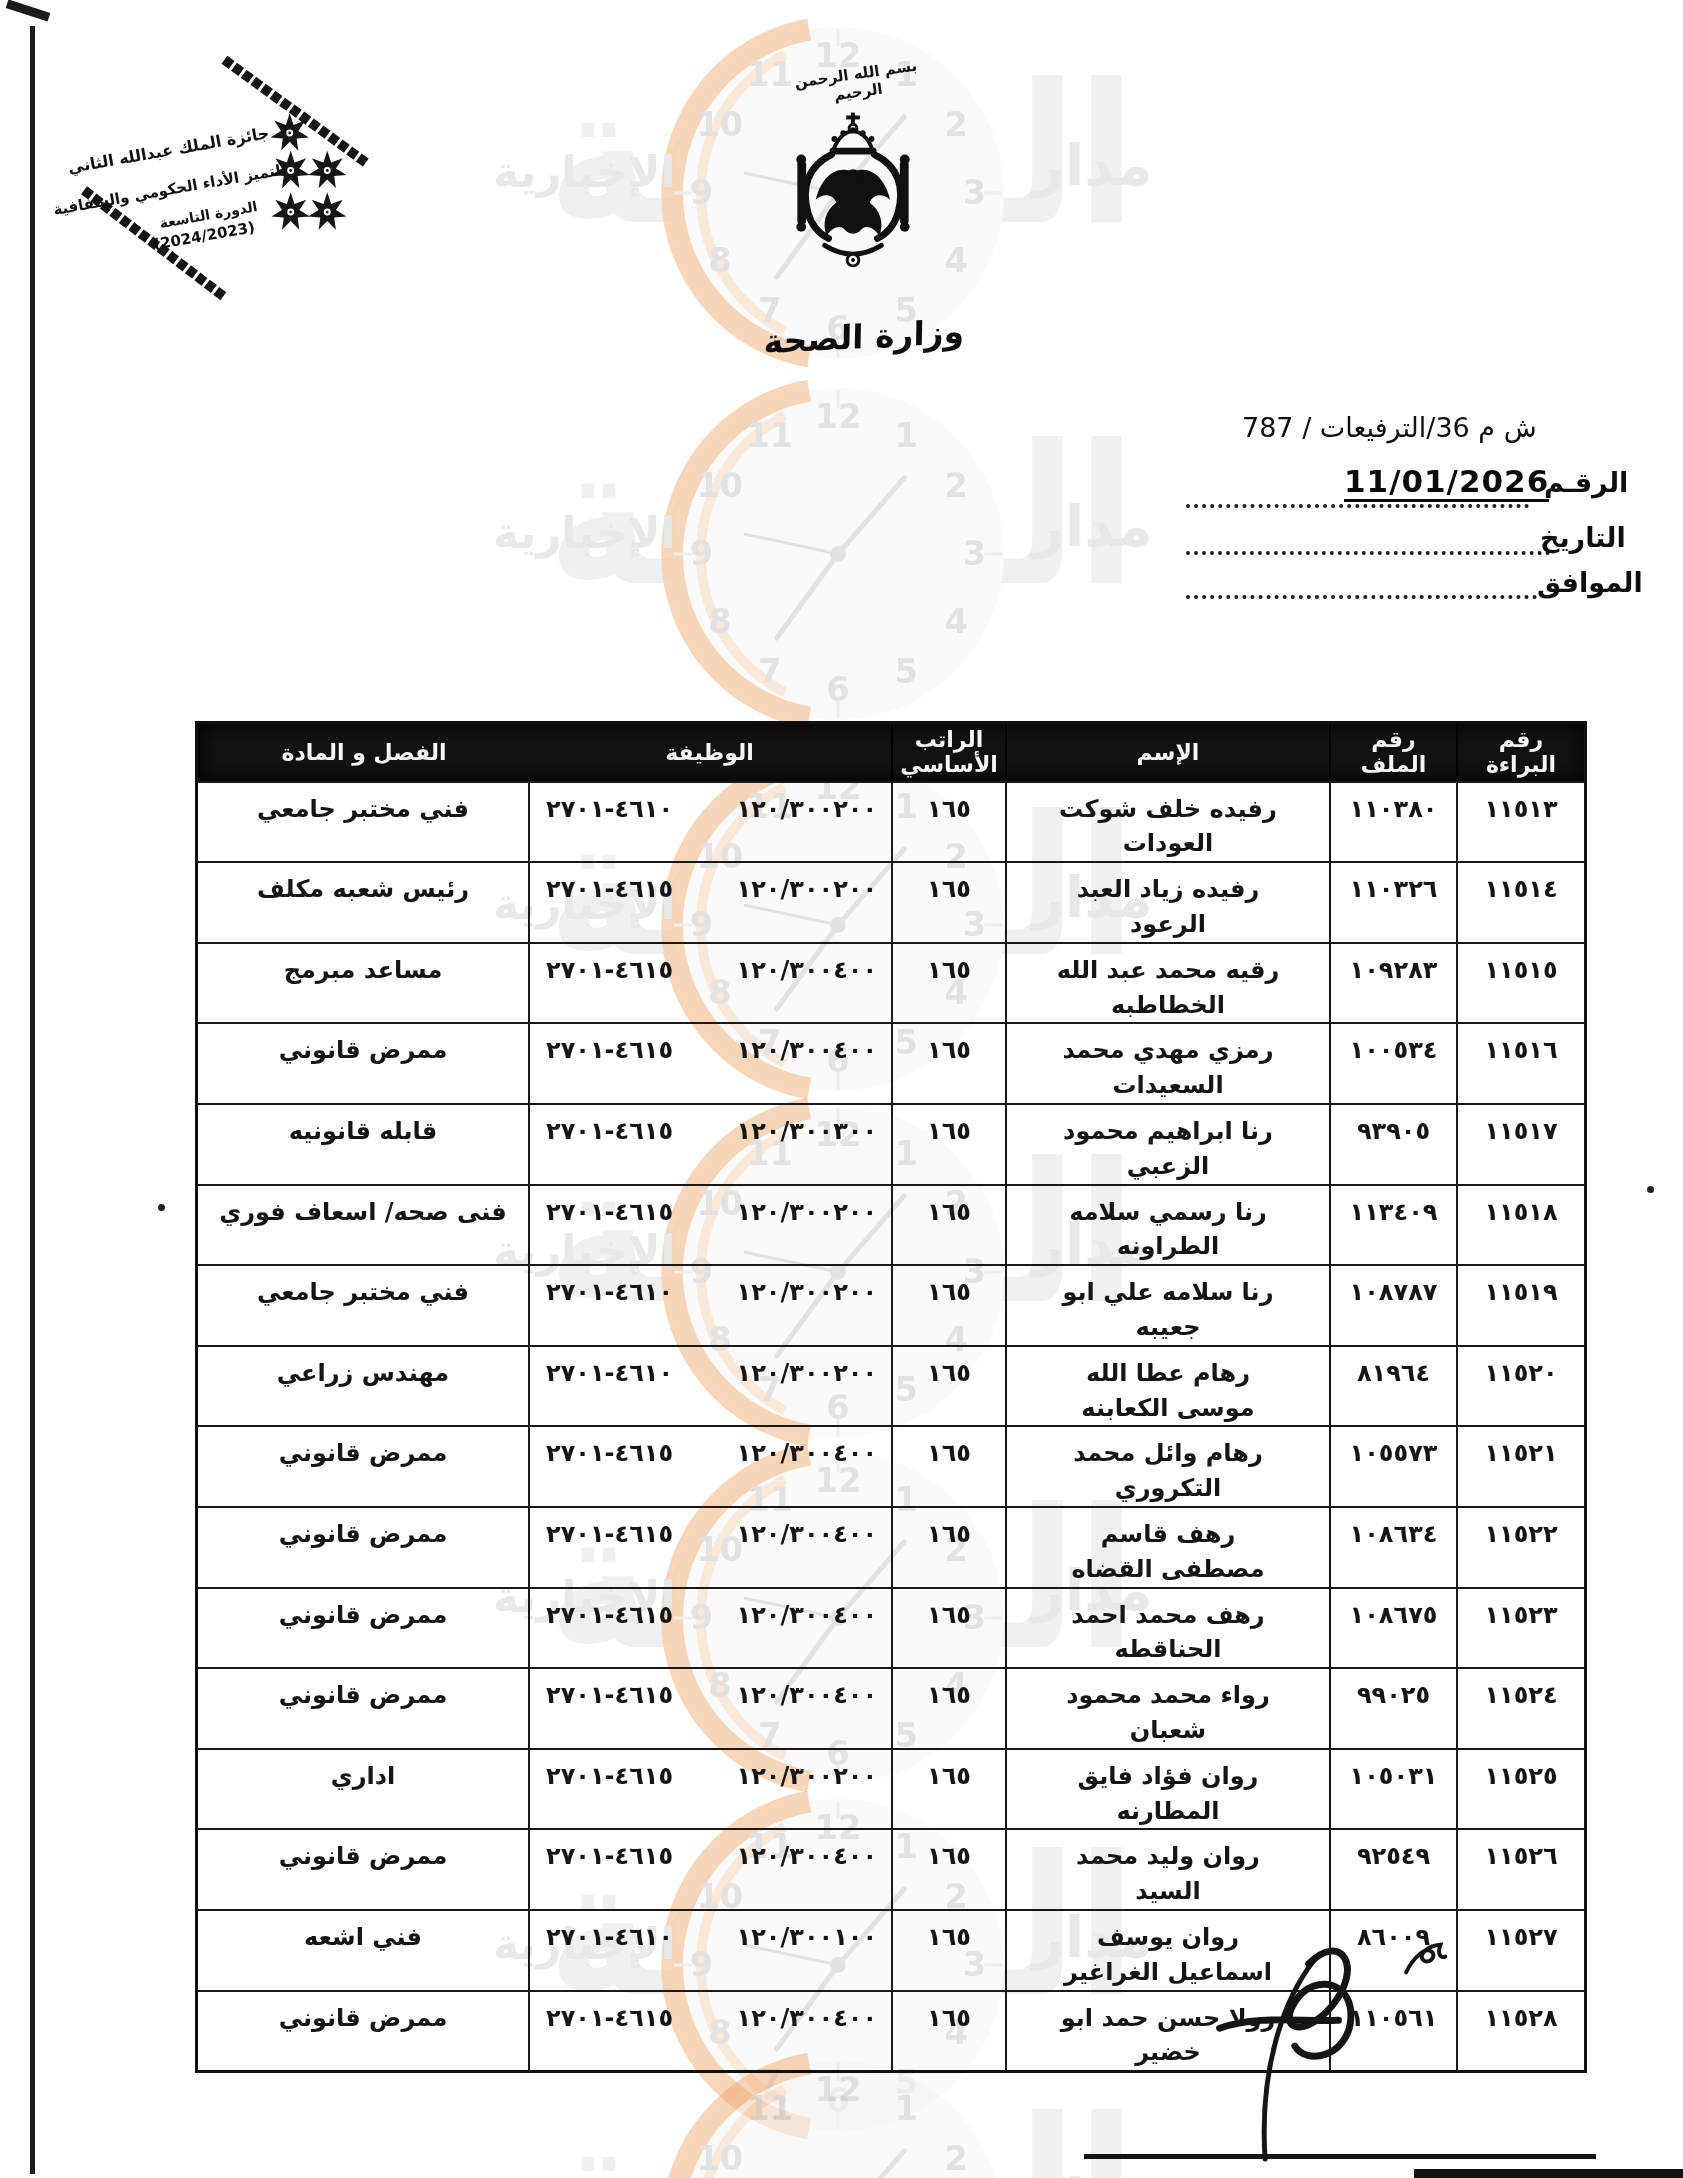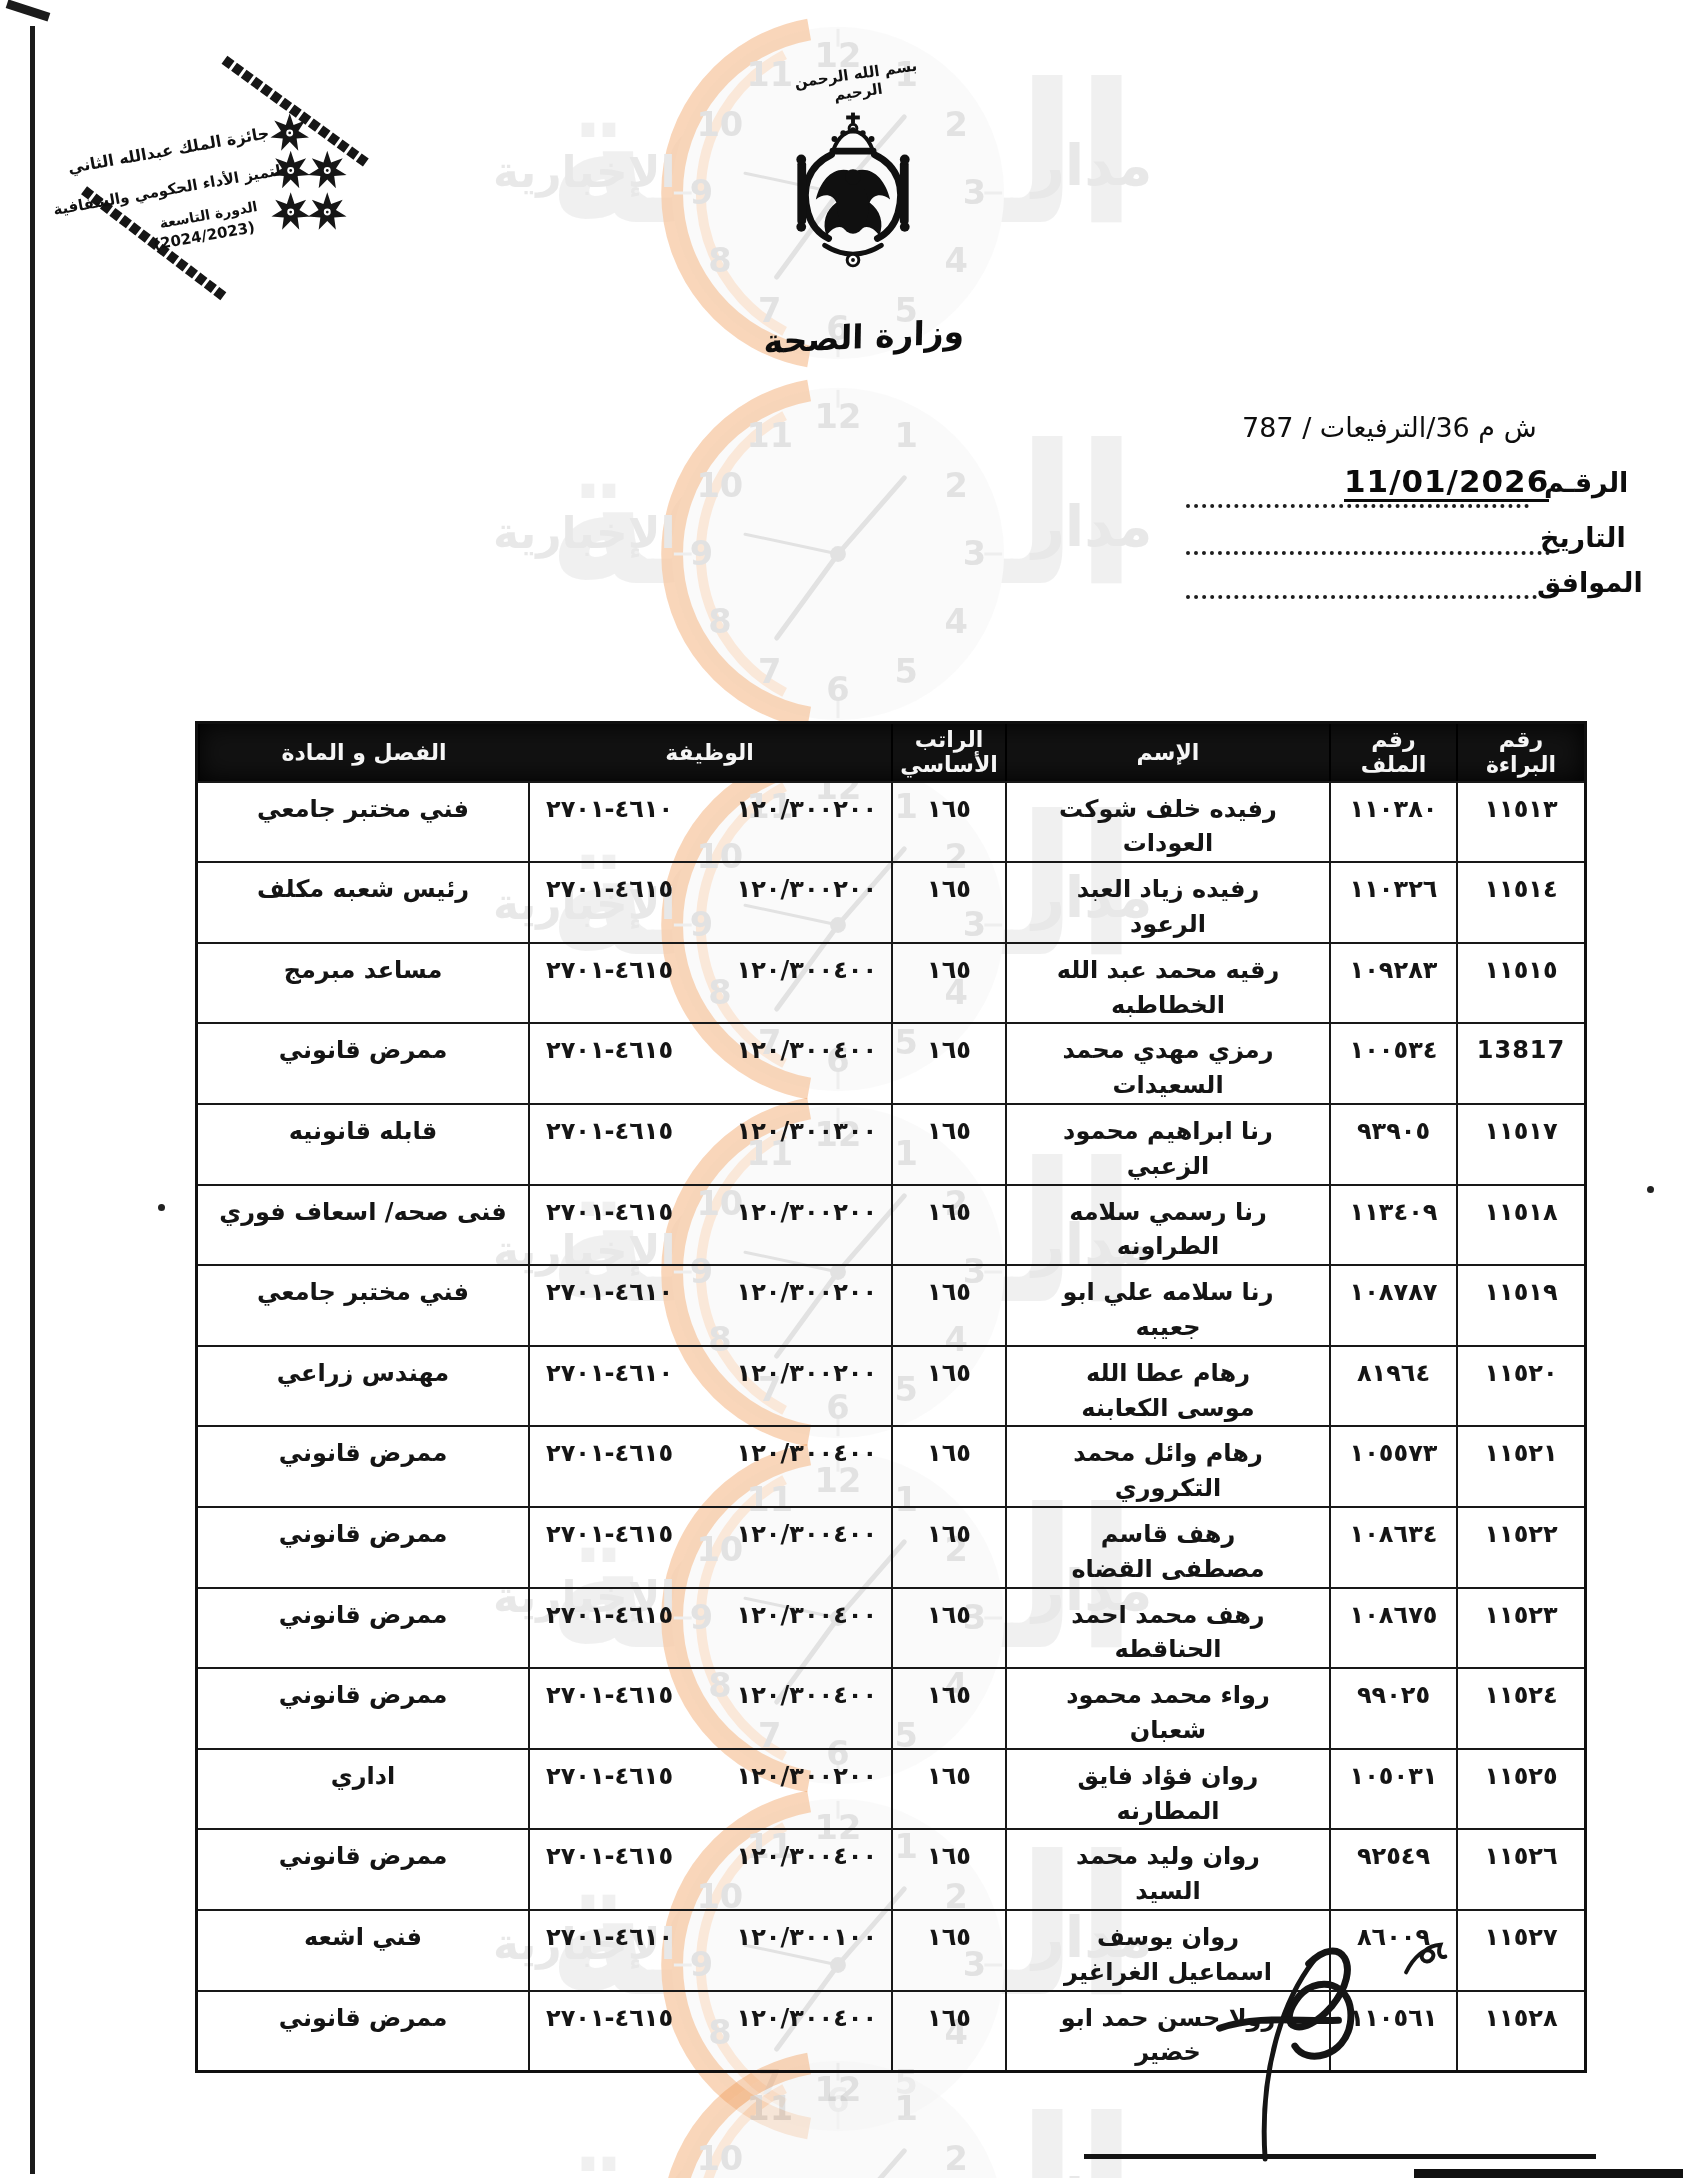--- a/index.html
+++ b/index.html
@@ -282,21 +282,21 @@
         </div>
         <div class="trow">
           <div class="cell certificate_no">١١٥١٥</div>
           <div class="cell file_no">١٠٩٢٨٣</div>
           <div class="cell name">رقيه محمد عبد الله الخطاطبه</div>
           <div class="cell basic_salary">١٦٥</div>
           <div class="cell chapter_article">١٢٠/٣٠٠٤٠٠ ٤٦١٥-٢٧٠١</div>
           <div class="cell job_title">مساعد مبرمج</div>
         </div>
         <div class="trow">
-          <div class="cell certificate_no">13817</div>
+          <div class="cell certificate_no">١١٥١٦</div>
           <div class="cell file_no">١٠٠٥٣٤</div>
           <div class="cell name">رمزي مهدي محمد السعيدات</div>
           <div class="cell basic_salary">١٦٥</div>
           <div class="cell chapter_article">١٢٠/٣٠٠٤٠٠ ٤٦١٥-٢٧٠١</div>
           <div class="cell job_title">ممرض قانوني</div>
         </div>
         <div class="trow">
           <div class="cell certificate_no">١١٥١٧</div>
           <div class="cell file_no">٩٣٩٠٥</div>
           <div class="cell name">رنا ابراهيم محمود الزعبي</div>

